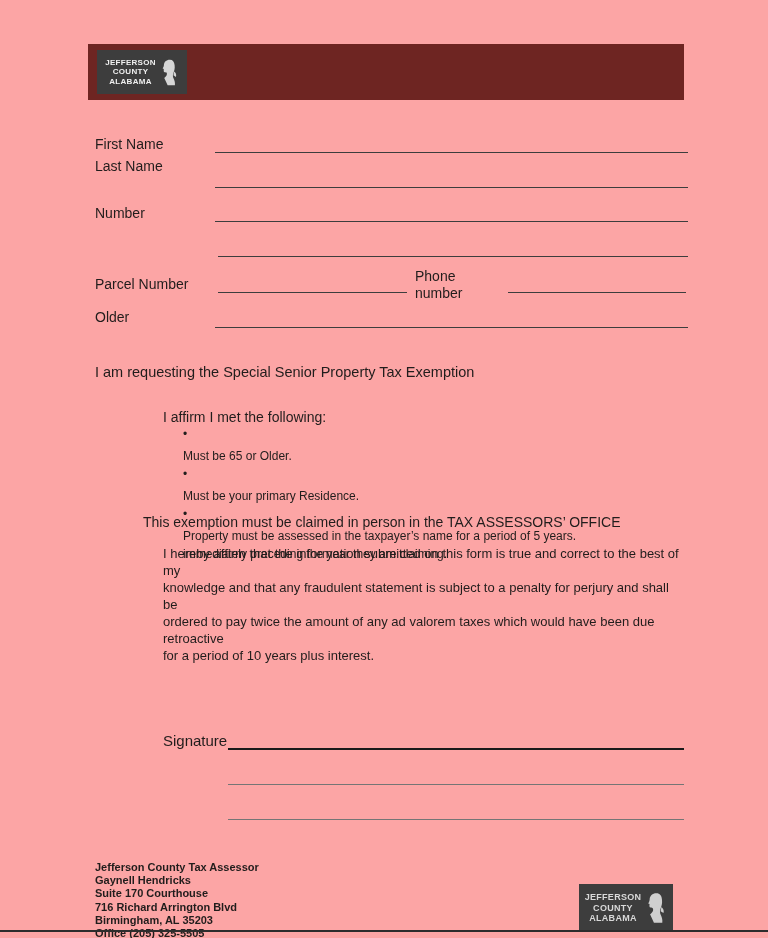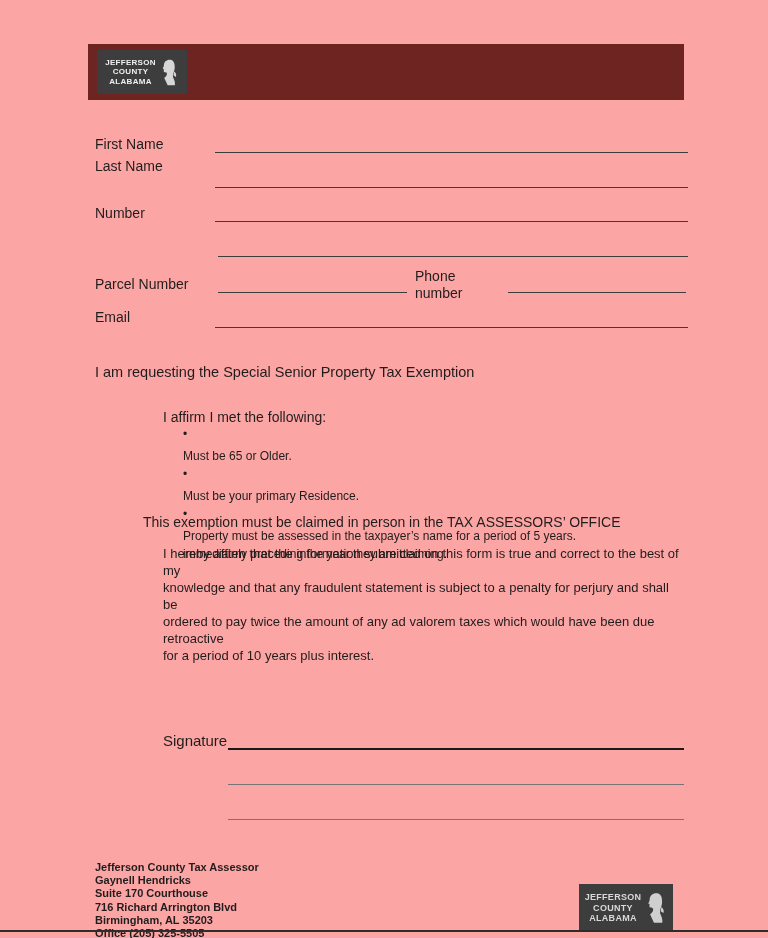--- a/index.html
+++ b/index.html
@@ -79,21 +79,21 @@
   </div>
 
   <div class="flabel" style="left:95px;top:136px;">First Name</div>
   <div class="flabel" style="left:95px;top:158px;text-align:center;">Last Name</div>
   <div class="flabel" style="left:95px;top:205px;">Number</div>
   <div class="flabel" style="left:95px;top:276px;">Parcel Number</div>
   <div class="flabel" style="left:415px;top:268px;">
     <div>Phone</div>
     <div>number</div>
   </div>
-  <div class="flabel" style="left:95px;top:309px;">Email</div>
+  <div class="flabel" style="left:95px;top:309px;">Older</div>
 
   <div class="fline" style="left:215px;top:152px;width:473px;"></div>
   <div class="fline" style="left:215px;top:187px;width:473px;"></div>
   <div class="fline" style="left:215px;top:221px;width:473px;"></div>
   <div class="fline" style="left:218px;top:256px;width:470px;"></div>
   <div class="fline" style="left:218px;top:292px;width:189px;"></div>
   <div class="fline" style="left:508px;top:292px;width:178px;"></div>
   <div class="fline" style="left:215px;top:327px;width:473px;"></div>
 
   <div class="stmt" style="left:163px;top:408px;">I affirm I met the following:</div>

